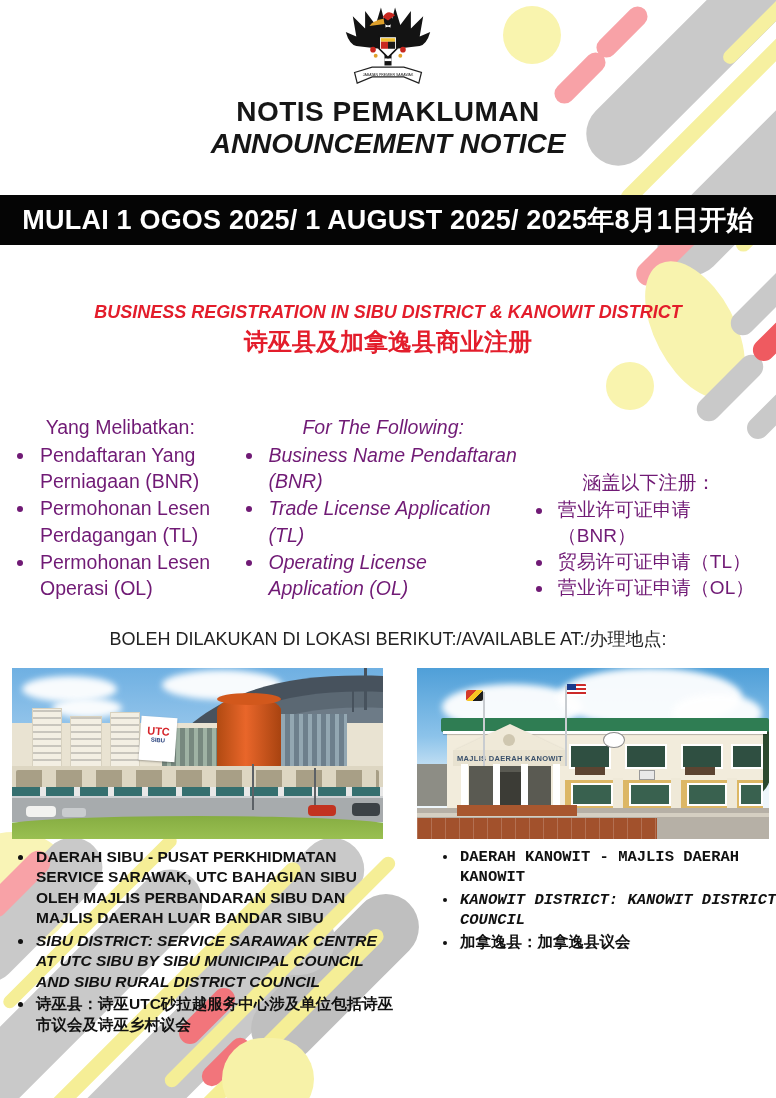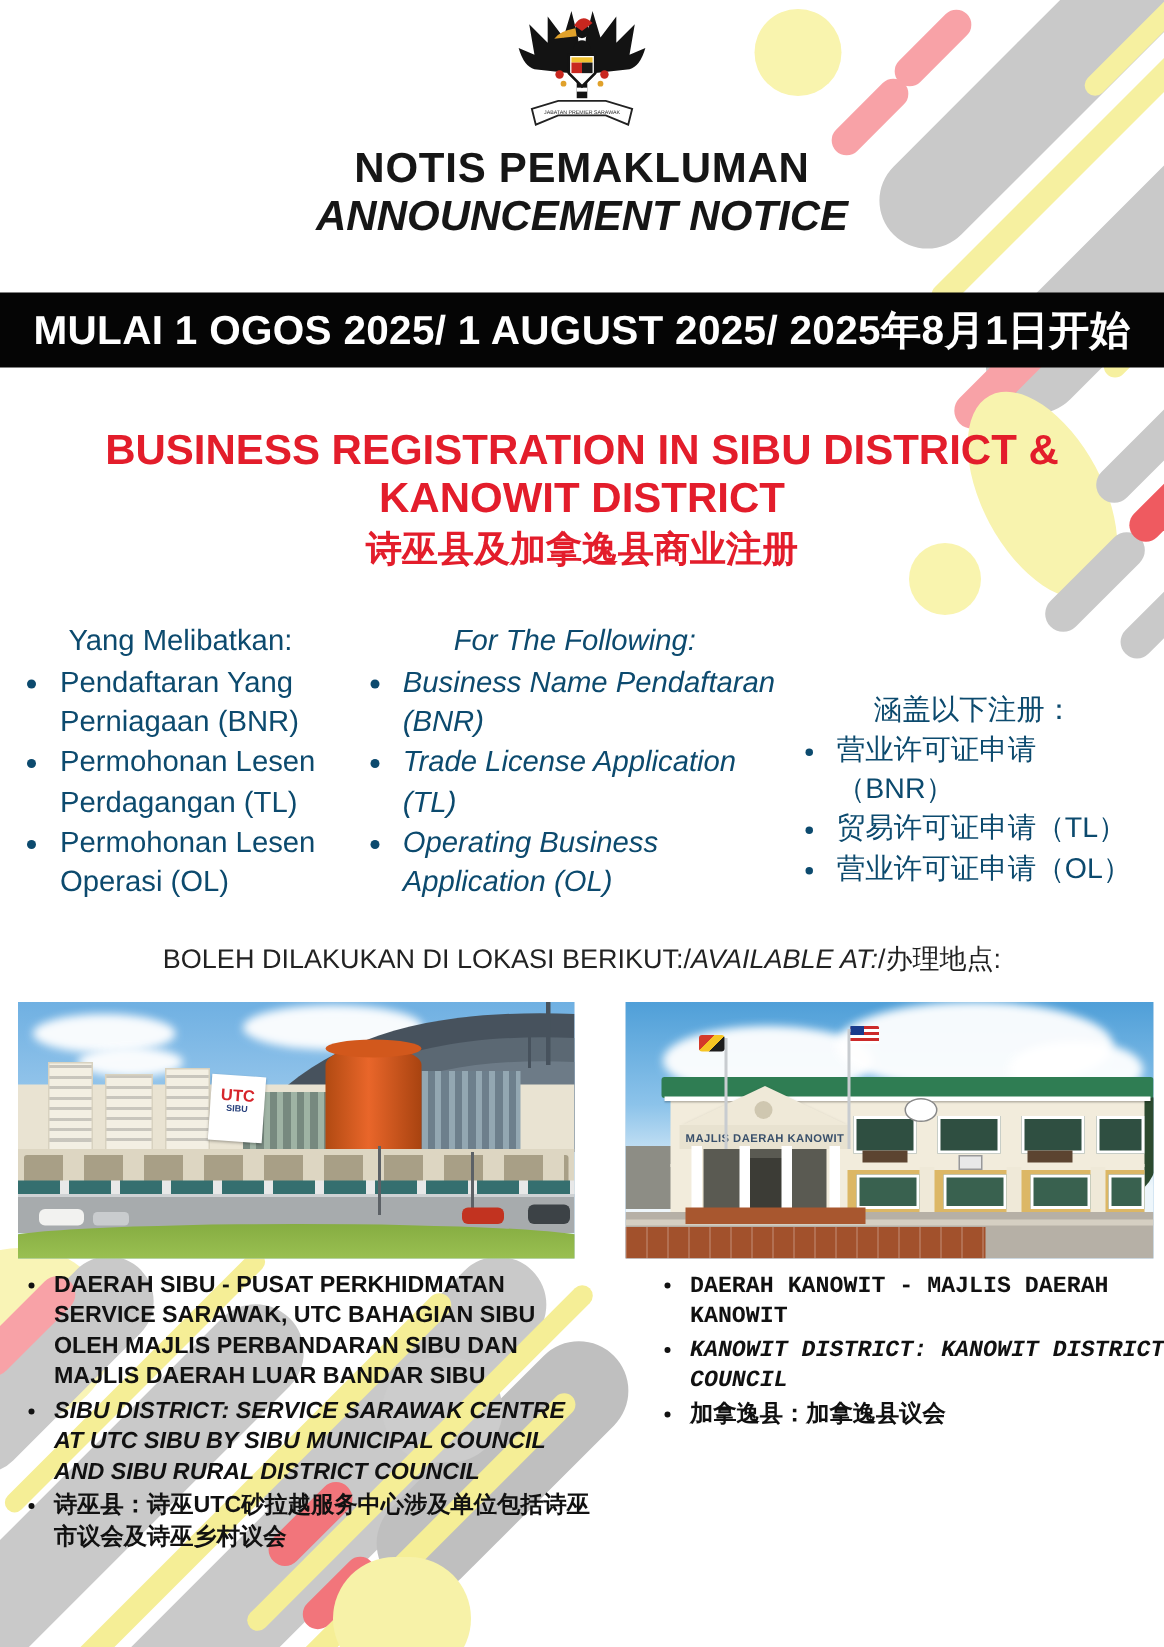--- a/index.html
+++ b/index.html
@@ -14,32 +14,32 @@
   .crest{top:5px;left:50%;transform:translateX(-50%);}
   .title-block{top:97px;left:0;width:776px;text-align:center;line-height:1.06;}
   .t1{font-size:28px;font-weight:bold;letter-spacing:.5px;}
   .t2{font-size:28px;font-weight:bold;font-style:italic;margin-top:2px;}
   .t3{font-size:26px;font-weight:bold;margin-top:3px;}
   .banner{top:195px;left:0;width:776px;height:50px;background:#050505;color:#ffffff;
     display:flex;align-items:center;justify-content:center;font-size:27px;font-weight:bold;
     letter-spacing:.2px;z-index:3;}
   .subject{top:284px;left:0;width:776px;text-align:center;color:#e31d2b;line-height:1.15;}
   .s1{font-size:21.5px;font-weight:bold;}
-  .s2{font-size:28px;font-weight:bold;margin-top:0;}
+  .s2{font-size:18px;font-weight:bold;font-style:italic;margin-top:18px;}
   .s3{font-size:24px;font-weight:bold;margin-top:5px;}
-  .scope-row{top:414px;left:16px;width:748px;display:flex;align-items:center;color:#0c4a6e;}
+  .scope-row{top:414px;left:16px;width:748px;display:flex;align-items:flex-end;color:#701a75;}
   .scope-col{font-size:19.5px;line-height:1.34;}
   .scope-col .hd{text-align:center;margin-bottom:2px;}
   .scope-col ul{margin:0;padding-left:20px;}
   .scope-col li{padding-left:4px;margin-bottom:1px;}
   .col-ms{width:212px;}
   .col-en{width:282px;margin-left:20px;font-style:italic;}
   .col-zh{width:234px;margin-left:12px;padding-top:38px;font-size:19px;}
   .loc-line{top:627px;left:0;width:776px;text-align:center;font-size:18px;color:#222222;}
-  .loc-line .it{font-style:italic;}
+  .loc-line .it{}
   .photo{top:668px;height:171px;overflow:hidden;background:#9cc4e4;}
   .photo *{position:absolute;}
   .photo-left{left:12px;width:371px;}
   .photo-right{left:417px;width:352px;}
   .blist{top:847px;font-size:15.5px;font-weight:bold;line-height:1.32;color:#111111;}
   .blist ul{margin:0;padding-left:20px;}
   .blist li{padding-left:2px;margin-bottom:2px;}
   .blist li.en{font-style:italic;}
   .list-left{left:14px;width:384px;}
   .list-right{left:438px;width:352px;font-family:Liberation Mono, monospace;}
@@ -125,21 +125,21 @@
       <li><span>Pendaftaran Yang Perniagaan (BNR)</span></li>
       <li><span>Permohonan Lesen Perdagangan (TL)</span></li>
       <li><span>Permohonan Lesen Operasi (OL)</span></li>
     </ul>
   </div>
   <div class="scope-col col-en">
     <div class="hd">For The Following:</div>
     <ul>
       <li><span>Business Name Pendaftaran (BNR)</span></li>
       <li><span>Trade License Application (TL)</span></li>
-      <li><span>Operating Business Application (OL)</span></li>
+      <li><span>Operating License Application (OL)</span></li>
     </ul>
   </div>
   <div class="scope-col col-zh">
     <div class="hd">涵盖以下注册：</div>
     <ul>
       <li><span>营业许可证申请（BNR）</span></li>
       <li><span>贸易许可证申请（TL）</span></li>
       <li><span>营业许可证申请（OL）</span></li>
     </ul>
   </div>

